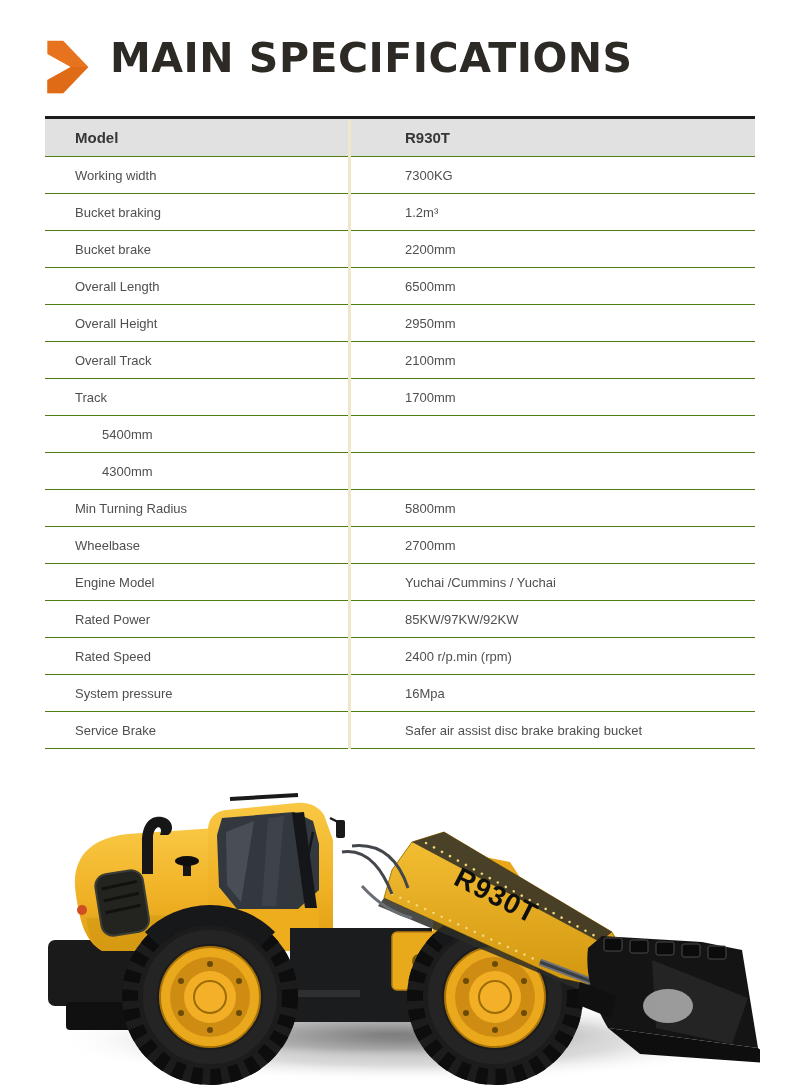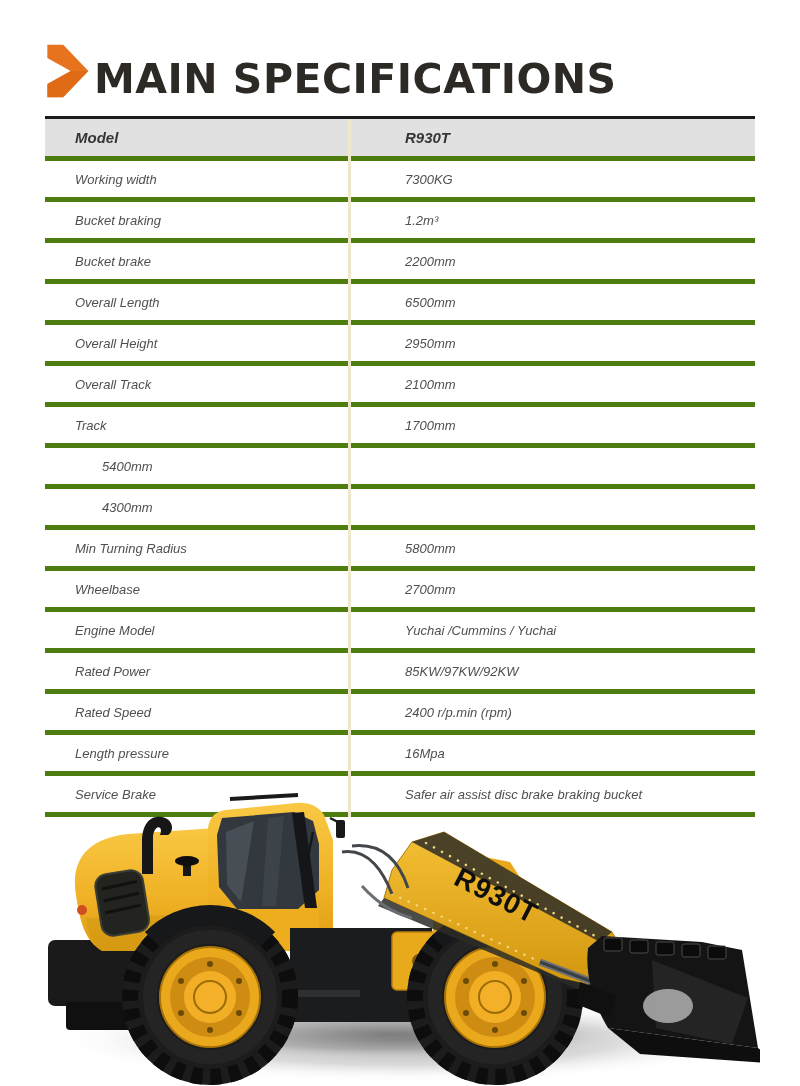--- a/index.html
+++ b/index.html
@@ -5,21 +5,21 @@
   html,body{margin:0;padding:0;background:#ffffff;}
   body{
     width:800px;height:1086px;position:relative;overflow:hidden;
     font-family:"Liberation Sans", sans-serif;
     -webkit-font-smoothing:antialiased;
   }
   .page{position:relative;width:800px;height:1086px;}
 
   
   .title-row{
-    display:flex;align-items:flex-end;
+    display:flex;align-items:flex-start;gap:16px;
     margin:38px 0 0 38px;height:62px;
   }
   .chevron{width:56px;height:58px;flex:0 0 auto;}
   h1.page-title{
     margin:0;font-size:41px;font-weight:bold;letter-spacing:0.5px;
     color:#2d2a26;font-family:"DejaVu Sans","Liberation Sans",sans-serif;
     line-height:1;
   }
 
   
@@ -29,22 +29,21 @@
     border-top:3px solid #1c1c1c;
     font-size:13px;color:#4f4f4f;
   }
   .spec-table .gold-divider{
     position:absolute;left:303px;top:0;bottom:0;width:3px;
     background:#ece8c9;z-index:2;
   }
   .trow,.thead{
     display:grid;grid-template-columns:303px 1fr;
     align-items:center;
-    border-bottom:5px solid #4d7c0f;
-    font-style:italic;
+    border-bottom:1px solid #4d7c0f;
   }
   .thead{height:37px;background:#e1e1e1;}
   .trow{height:36px;background:#ffffff;}
   .cell-label{padding-left:30px;}
   .cell-value{padding-left:57px;}
   .thead .cell-label,.thead .cell-value{
     font-size:15px;font-weight:bold;color:#363636;
   }
 
   
@@ -122,21 +121,21 @@
     </div>
     <div class="trow">
       <div class="cell-label">Rated Power</div>
       <div class="cell-value">85KW/97KW/92KW</div>
     </div>
     <div class="trow">
       <div class="cell-label">Rated Speed</div>
       <div class="cell-value">2400 r/p.min (rpm)</div>
     </div>
     <div class="trow">
-      <div class="cell-label">Length pressure</div>
+      <div class="cell-label">System pressure</div>
       <div class="cell-value">16Mpa</div>
     </div>
     <div class="trow">
       <div class="cell-label">Service Brake</div>
       <div class="cell-value">Safer air assist disc brake braking bucket</div>
     </div>
   </section>
 
   <figure class="machine-fig">
     <svg viewBox="0 0 720 305">

